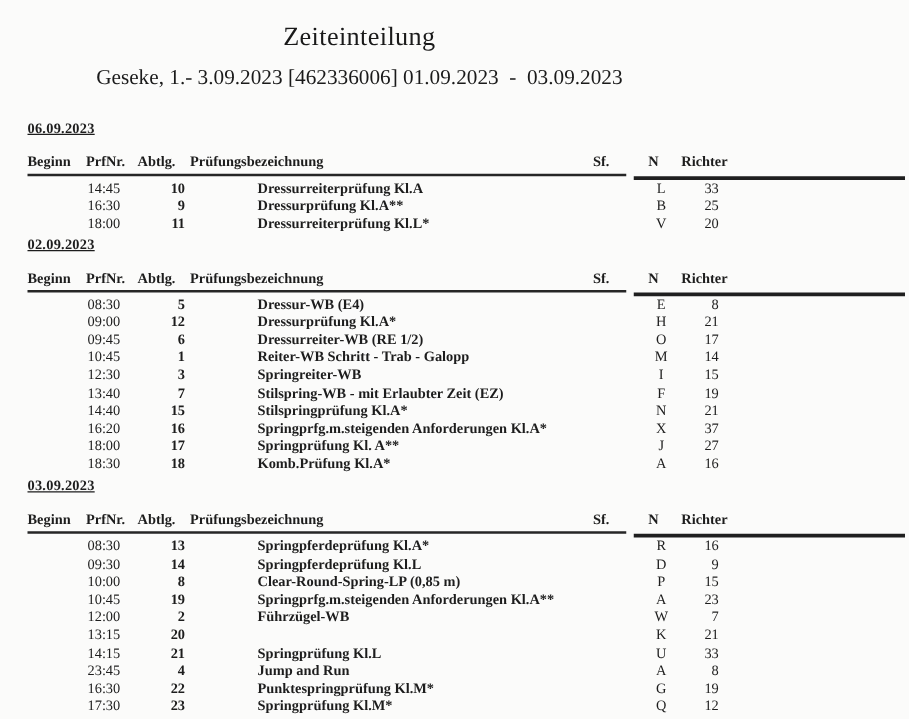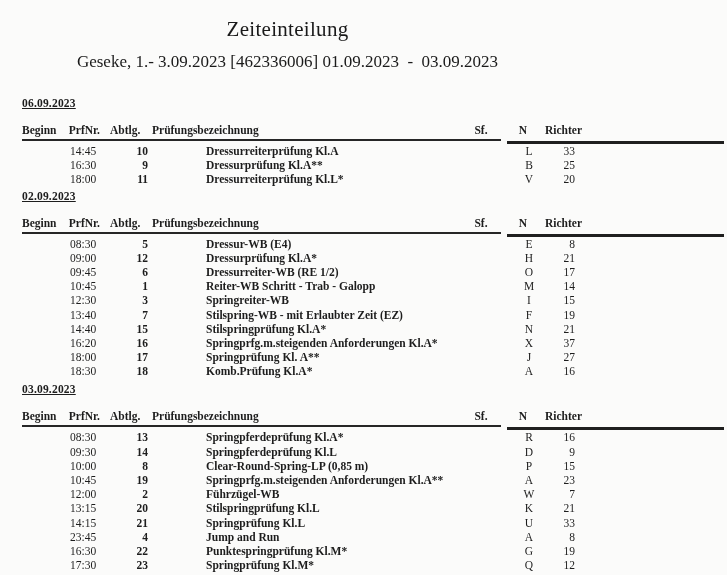--- a/index.html
+++ b/index.html
@@ -262,21 +262,20 @@
     <span class="c beginn">12:00</span>
     <span class="c prfnr">2</span>
     <span class="c bez">Führzügel-WB</span>
     <span class="c sf">W</span>
     <span class="c n">7</span>
   </div>
 
   <div class="row">
     <span class="c beginn">13:15</span>
     <span class="c prfnr">20</span>
-    <span class="c bez">Stilspringprüfung Kl.L</span>
     <span class="c sf">K</span>
     <span class="c n">21</span>
   </div>
 
   <div class="row">
     <span class="c beginn">14:15</span>
     <span class="c prfnr">21</span>
     <span class="c bez">Springprüfung Kl.L</span>
     <span class="c sf">U</span>
     <span class="c n">33</span>

